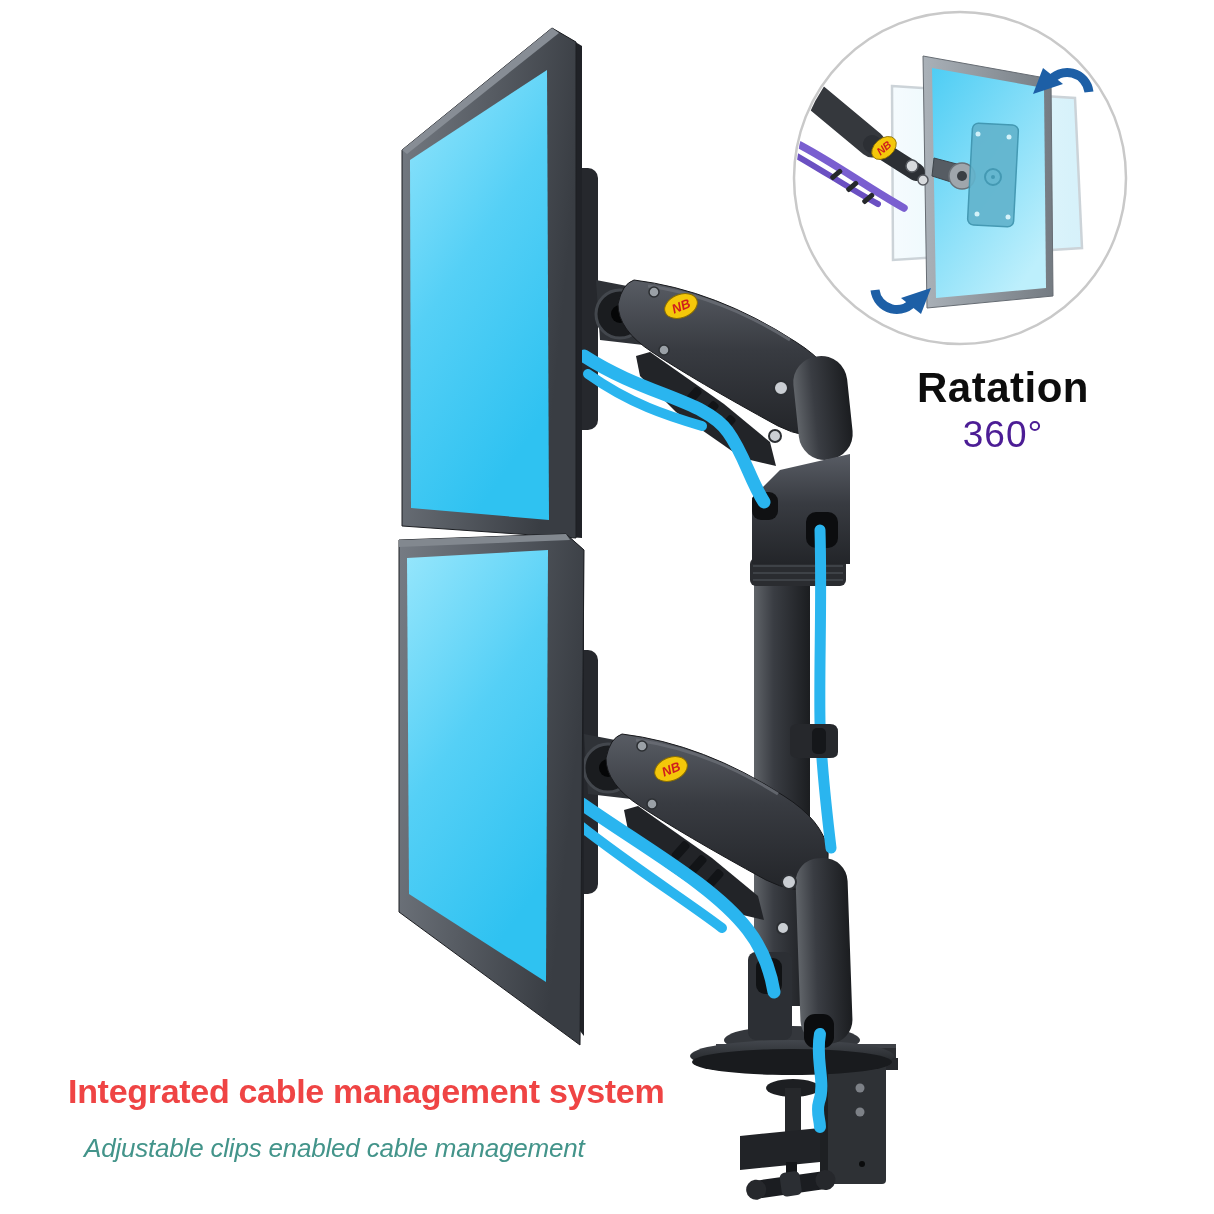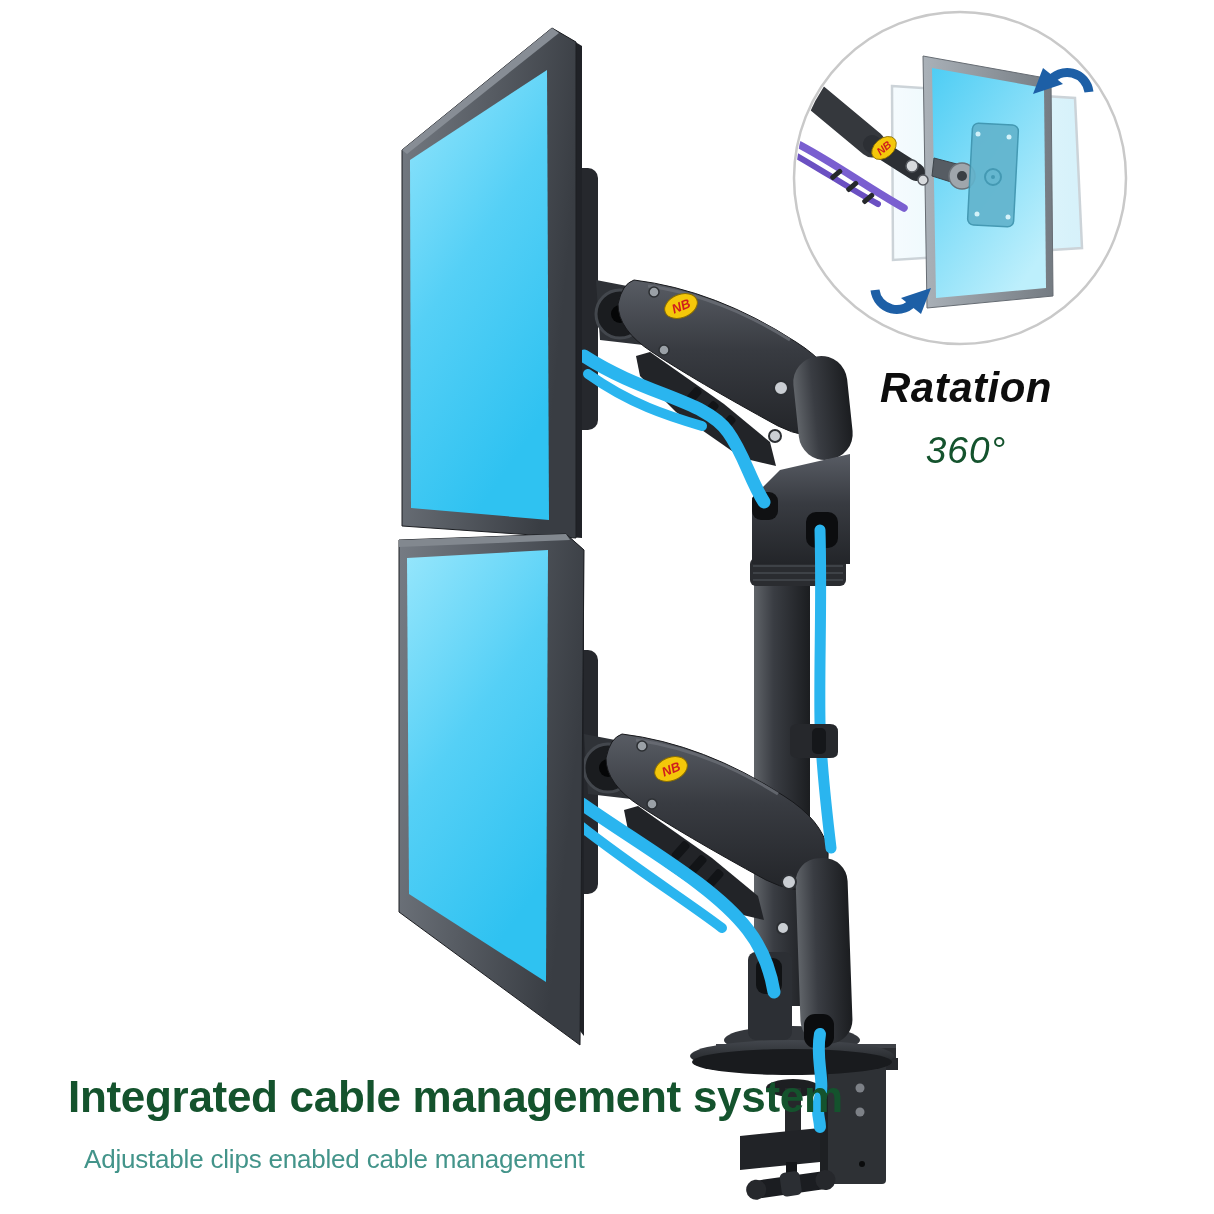--- a/index.html
+++ b/index.html
@@ -1,24 +1,24 @@
 <!DOCTYPE html>
 <html><head>
 <meta charset="utf-8">
 <style>
   html,body{margin:0;padding:0;background:#fff;}
   .stage{position:relative;width:1214px;height:1214px;background:#fff;overflow:hidden;
          font-family:"Liberation Sans","DejaVu Sans",sans-serif;}
   .stage svg{position:absolute;left:0;top:0;}
-  .rot{position:absolute;left:846px;top:366px;width:240px;text-align:center;color:#0d0d0d;font-style:italic;}
+  .rot{position:absolute;left:883px;top:366px;width:240px;text-align:center;color:#0d0d0d;}
   .rot-heading{font-size:42px;font-weight:700;line-height:1.05;letter-spacing:.5px;}
-  .rot-degrees{font-size:37px;font-weight:300;margin-top:20px;color:#14532d;letter-spacing:1px;}
+  .rot-degrees{font-size:37px;font-weight:300;margin-top:4px;color:#4c1d95;letter-spacing:1px;}
   .cap{position:absolute;left:68px;top:1072px;}
-  .cap-title{font-size:44px;font-weight:700;color:#14532d;letter-spacing:-.3px;}
-  .cap-sub{margin-top:22px;margin-left:16px;font-size:26px;color:#43948a;letter-spacing:-.2px;}
+  .cap-title{font-size:34px;font-weight:700;color:#ef4444;letter-spacing:-.3px;}
+  .cap-sub{margin-top:22px;margin-left:16px;font-size:26px;color:#43948a;letter-spacing:-.2px;font-style:italic;}
   .cap-sub div{margin-bottom:17px;}
 </style>
 </head>
 <body>
 
 <div class="stage">
 
 <svg width="1214" height="1214" viewBox="0 0 1214 1214">
   <defs>
     <linearGradient id="gScreen" x1="0" y1="0" x2="0.45" y2="1">

